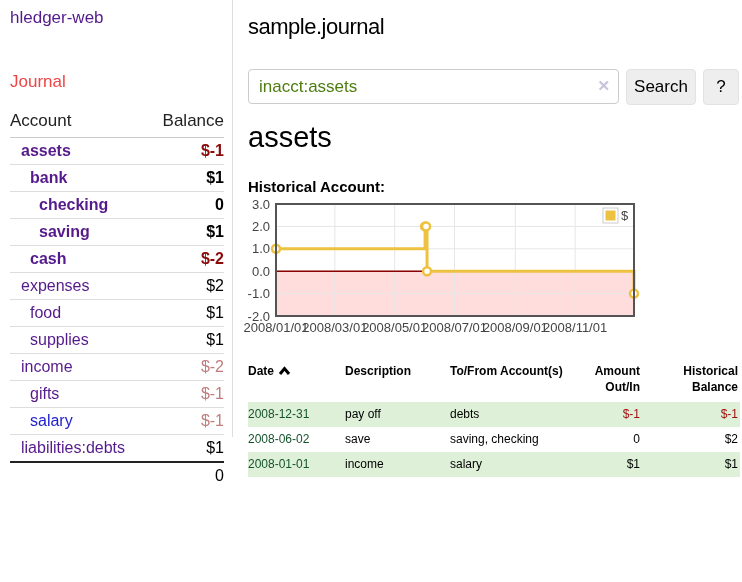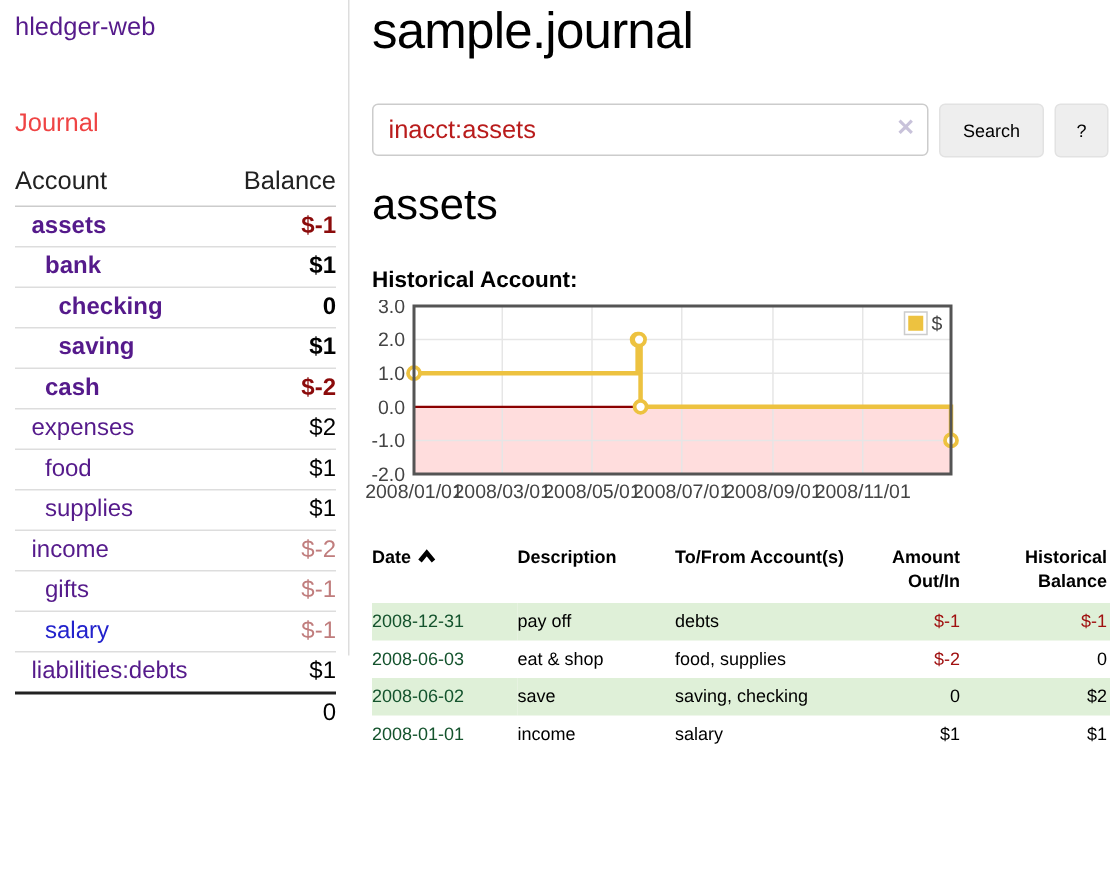--- a/index.html
+++ b/index.html
@@ -25,31 +25,31 @@
   .d2 { padding-left:20px !important; }
   .d3 { padding-left:29px !important; }
   .strong, .strong a { font-weight:bold; }
   .neg-strong { color:#8b0b0b !important; font-weight:bold; }
   .rose { color:#c07d7d !important; }
   .blue-link a { color:#2222cc !important; }
   .total-row td { border-top:2px solid #222 !important; }
 
   
   .main { position:absolute; left:248px; top:0; width:492px; height:582px; }
-  h1.title { margin:0; position:absolute; top:2px; left:0; font-size:34px; font-weight:400; letter-spacing:-0.5px; }
+  h1.title { margin:0; position:absolute; top:14px; left:0; font-size:22px; font-weight:400; letter-spacing:-0.5px; }
 
   .search-row { position:absolute; top:69px; left:0; width:492px; height:36px; }
   .search-wrap { position:absolute; left:0; top:0; width:371px; height:35px; }
   .search-input { width:100%; height:35px; border:1px solid #ccc; border-radius:4px;
-                  padding:0 30px 0 10px; font-size:17px; color:#b91c1c;
+                  padding:0 30px 0 10px; font-size:17px; color:#4d7c0f;
                   font-family:"Liberation Sans", sans-serif; outline:none; }
   .clear-x { position:absolute; right:9px; top:8px; color:#c8c2da; font-size:15px;
              font-weight:bold; cursor:pointer; line-height:18px; }
   .btn { position:absolute; top:0; height:36px; background:#eee; border:1px solid #e2e2e2;
-         border-radius:4px; font-size:12px; color:#000; cursor:pointer;
+         border-radius:4px; font-size:17px; color:#000; cursor:pointer;
          font-family:"Liberation Sans", sans-serif; }
   .btn-search { left:378px; width:70px; }
   .btn-help { left:455px; width:36px; }
 
   h2.acct-heading { margin:0; position:absolute; top:121px; left:0; font-size:29px; font-weight:400; }
   .chart-label { position:absolute; top:178px; left:0; font-size:15px; font-weight:bold; }
 
   .chart-box { position:absolute; top:200px; left:-6px; width:400px; height:142px; }
   .chart-box svg { display:block; }
   .tick { font-size:13px; fill:#444; font-family:"Liberation Sans", sans-serif; }
@@ -217,27 +217,20 @@
         </thead>
         <tbody>
           <tr>
             <td class="date"><a>2008-12-31</a></td>
             <td>pay off</td>
             <td>debts</td>
             <td class="r neg">$-1</td>
             <td class="r neg">$-1</td>
           </tr>
           <tr>
-            <td class="date"><a>2008-06-03</a></td>
-            <td>eat &amp; shop</td>
-            <td>food, supplies</td>
-            <td class="r neg">$-2</td>
-            <td class="r">0</td>
-          </tr>
-          <tr>
             <td class="date"><a>2008-06-02</a></td>
             <td>save</td>
             <td>saving, checking</td>
             <td class="r">0</td>
             <td class="r">$2</td>
           </tr>
           <tr>
             <td class="date"><a>2008-01-01</a></td>
             <td>income</td>
             <td>salary</td>

